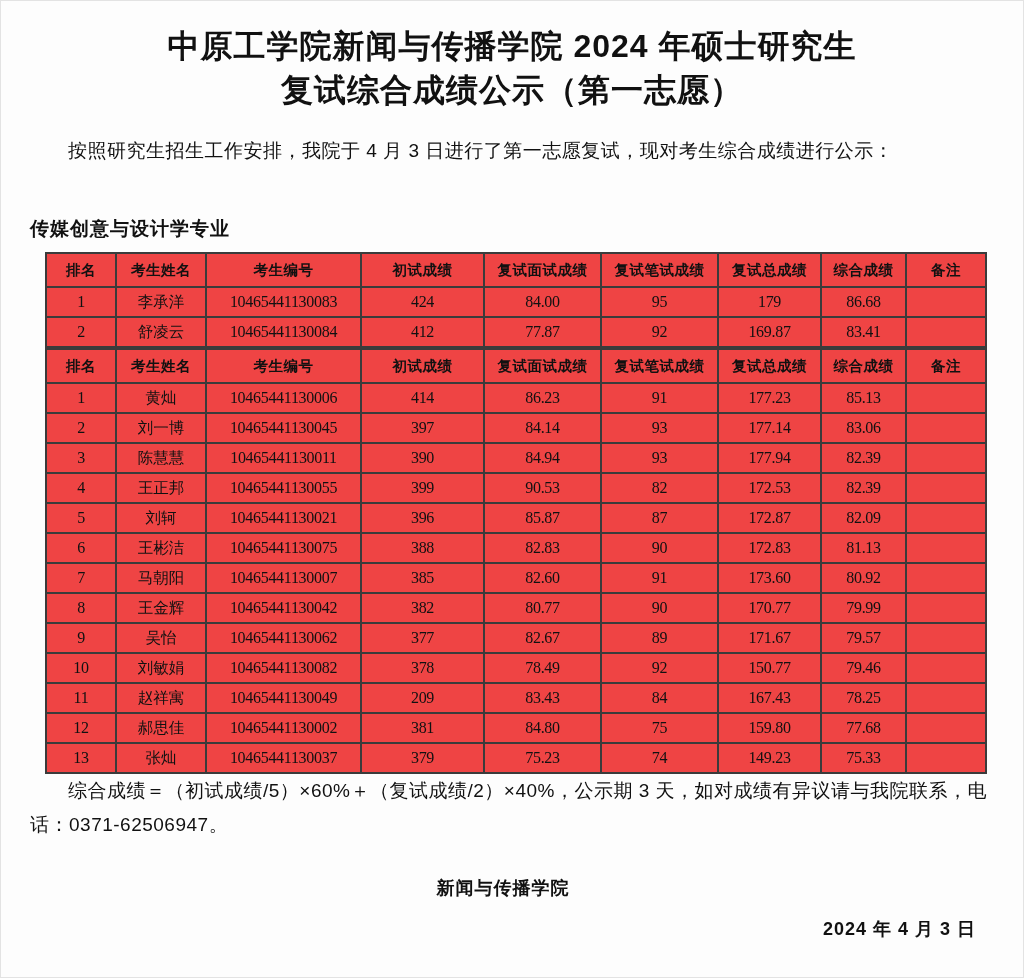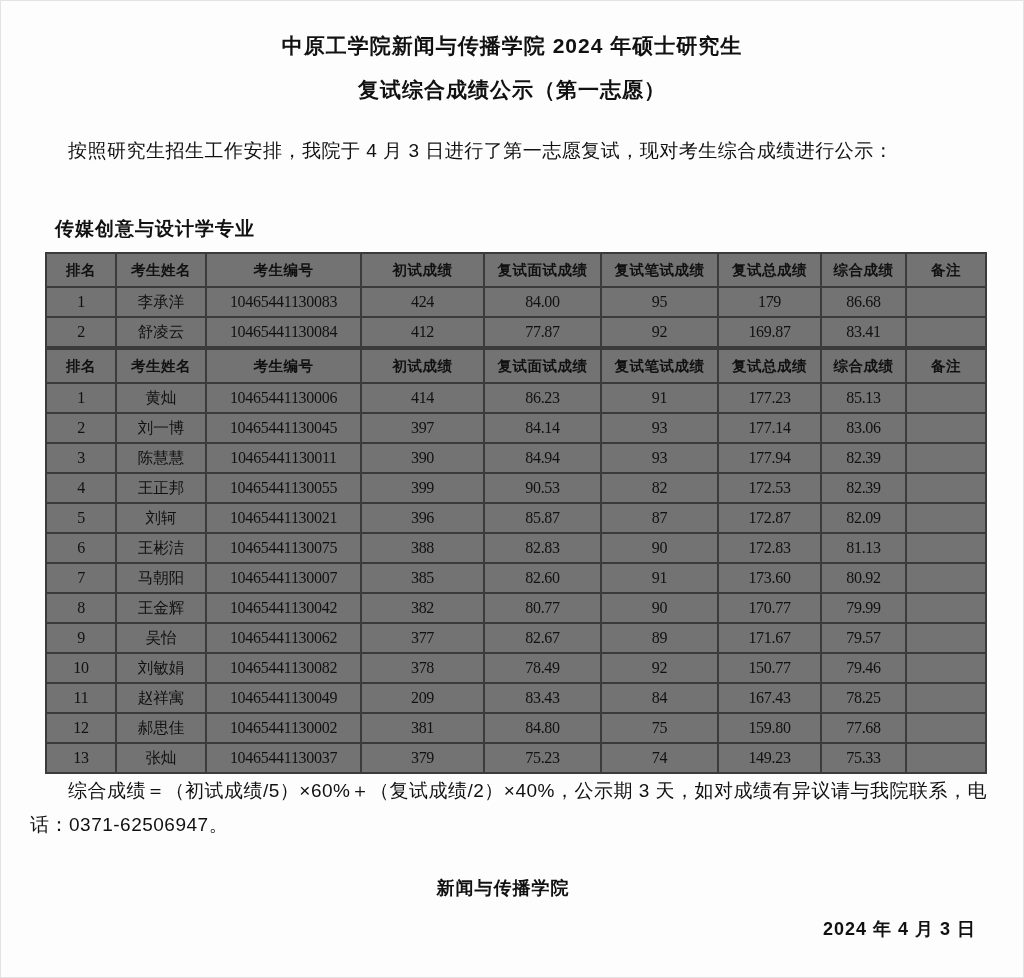--- a/index.html
+++ b/index.html
@@ -9,47 +9,46 @@
     font-family: "Liberation Sans", "DejaVu Sans", sans-serif;
     color: #111;
     outline: 1px solid #e3e3e3;
     outline-offset: -1px;
   }
   .page { padding: 24px 30px 0 30px; }
 
   .title {
     text-align: center;
     font-weight: 700;
-    font-size: 21px;
+    font-size: 32px;
     line-height: 44px;
     letter-spacing: 1px;
   }
   .intro {
     margin-top: 24px;
     font-size: 19px;
     line-height: 30px;
     text-indent: 2em;
     letter-spacing: 0.5px;
   }
 
   .section-heading {
     font-weight: 700;
     font-size: 19px;
-    margin-left: 25px;
     letter-spacing: 1px;
   }
   .sec1 { margin-top: 50px; margin-bottom: 10px; }
   .sec2 { margin-top: 25px; margin-bottom: 9px; }
 
   table.score-table {
     border-collapse: collapse;
     table-layout: fixed;
     width: 940px;
     margin-left: 15px;
-    background: #737373;
+    background: #ef4444;
   }
   table.score-table th,
   table.score-table td {
     border: 2px solid #3b3b3b;
     text-align: center;
     vertical-align: middle;
     overflow: hidden;
     white-space: nowrap;
   }
   table.score-table th {

